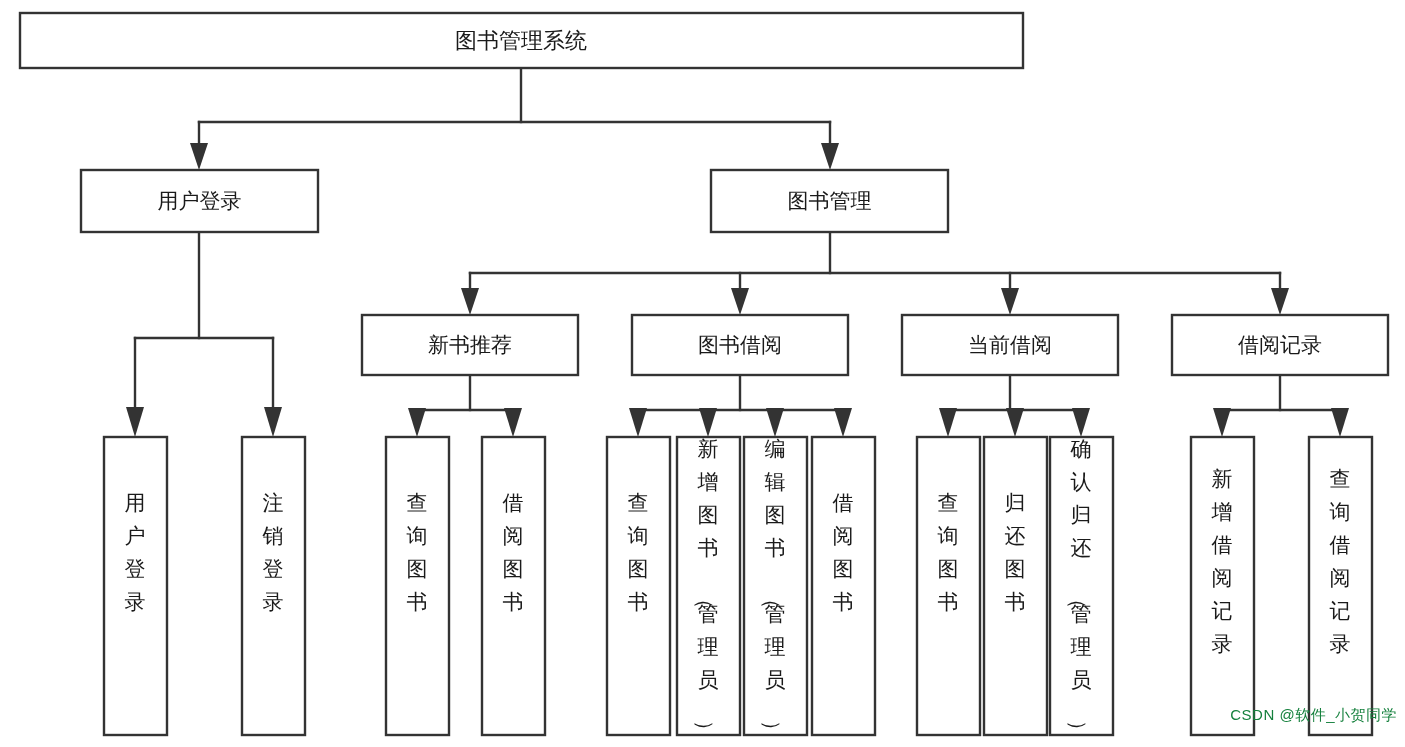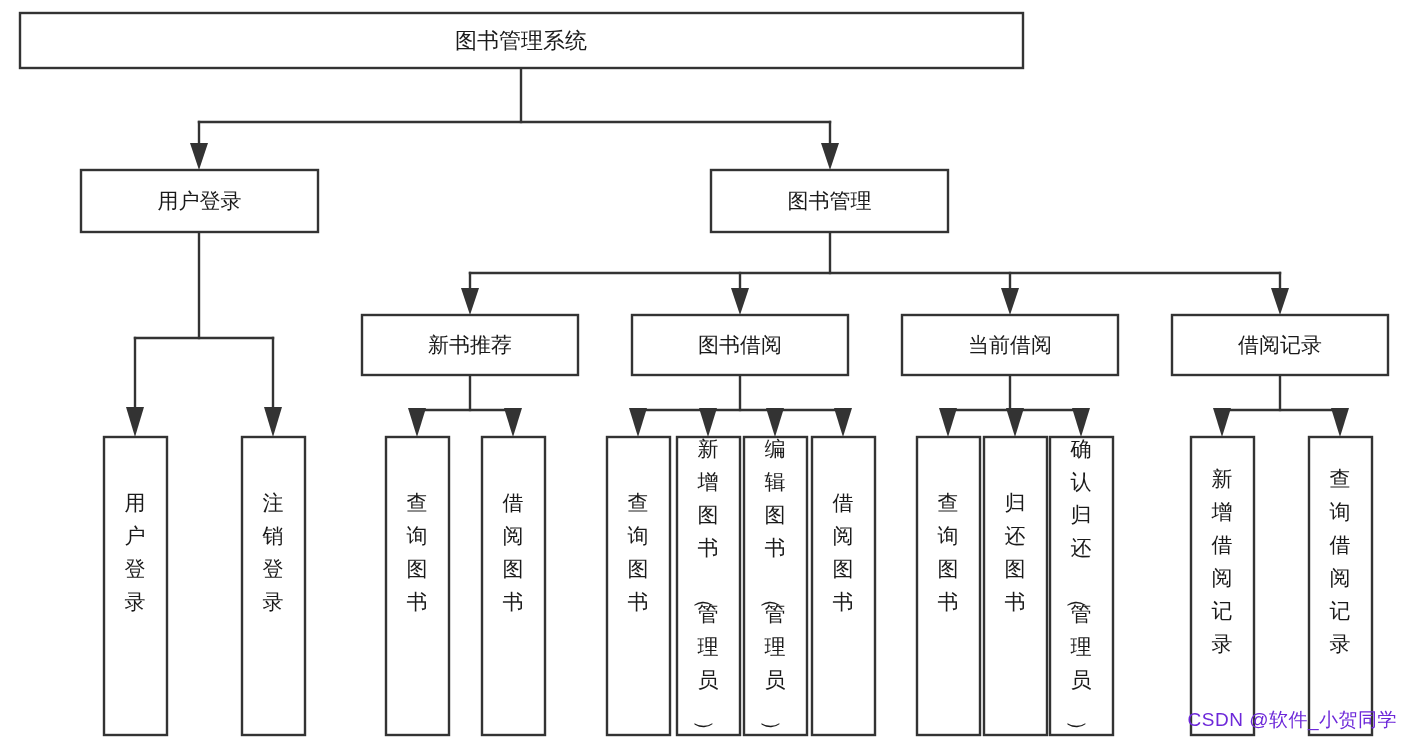--- a/index.html
+++ b/index.html
@@ -48,24 +48,24 @@
     fill: none;
     stroke-linecap: square;
   }
   .arrowhead {
     fill: #333333;
     stroke: none;
   }
   .watermark {
     position: absolute;
     right: 8px;
-    bottom: 14px;
-    font-family: "Liberation Sans", "DejaVu Sans", sans-serif;
-    font-size: 19px;
-    color: #6d28d9;
+    bottom: 22px;
+    font-family: "Liberation Sans", "DejaVu Sans", sans-serif;
+    font-size: 15px;
+    color: #15803d;
     letter-spacing: 0.5px;
     white-space: nowrap;
     pointer-events: none;
   }
 </style>
 </head>
 <body>
 
 <svg id="diagram" viewBox="0 0 1405 747" xmlns="http://www.w3.org/2000/svg">
 

